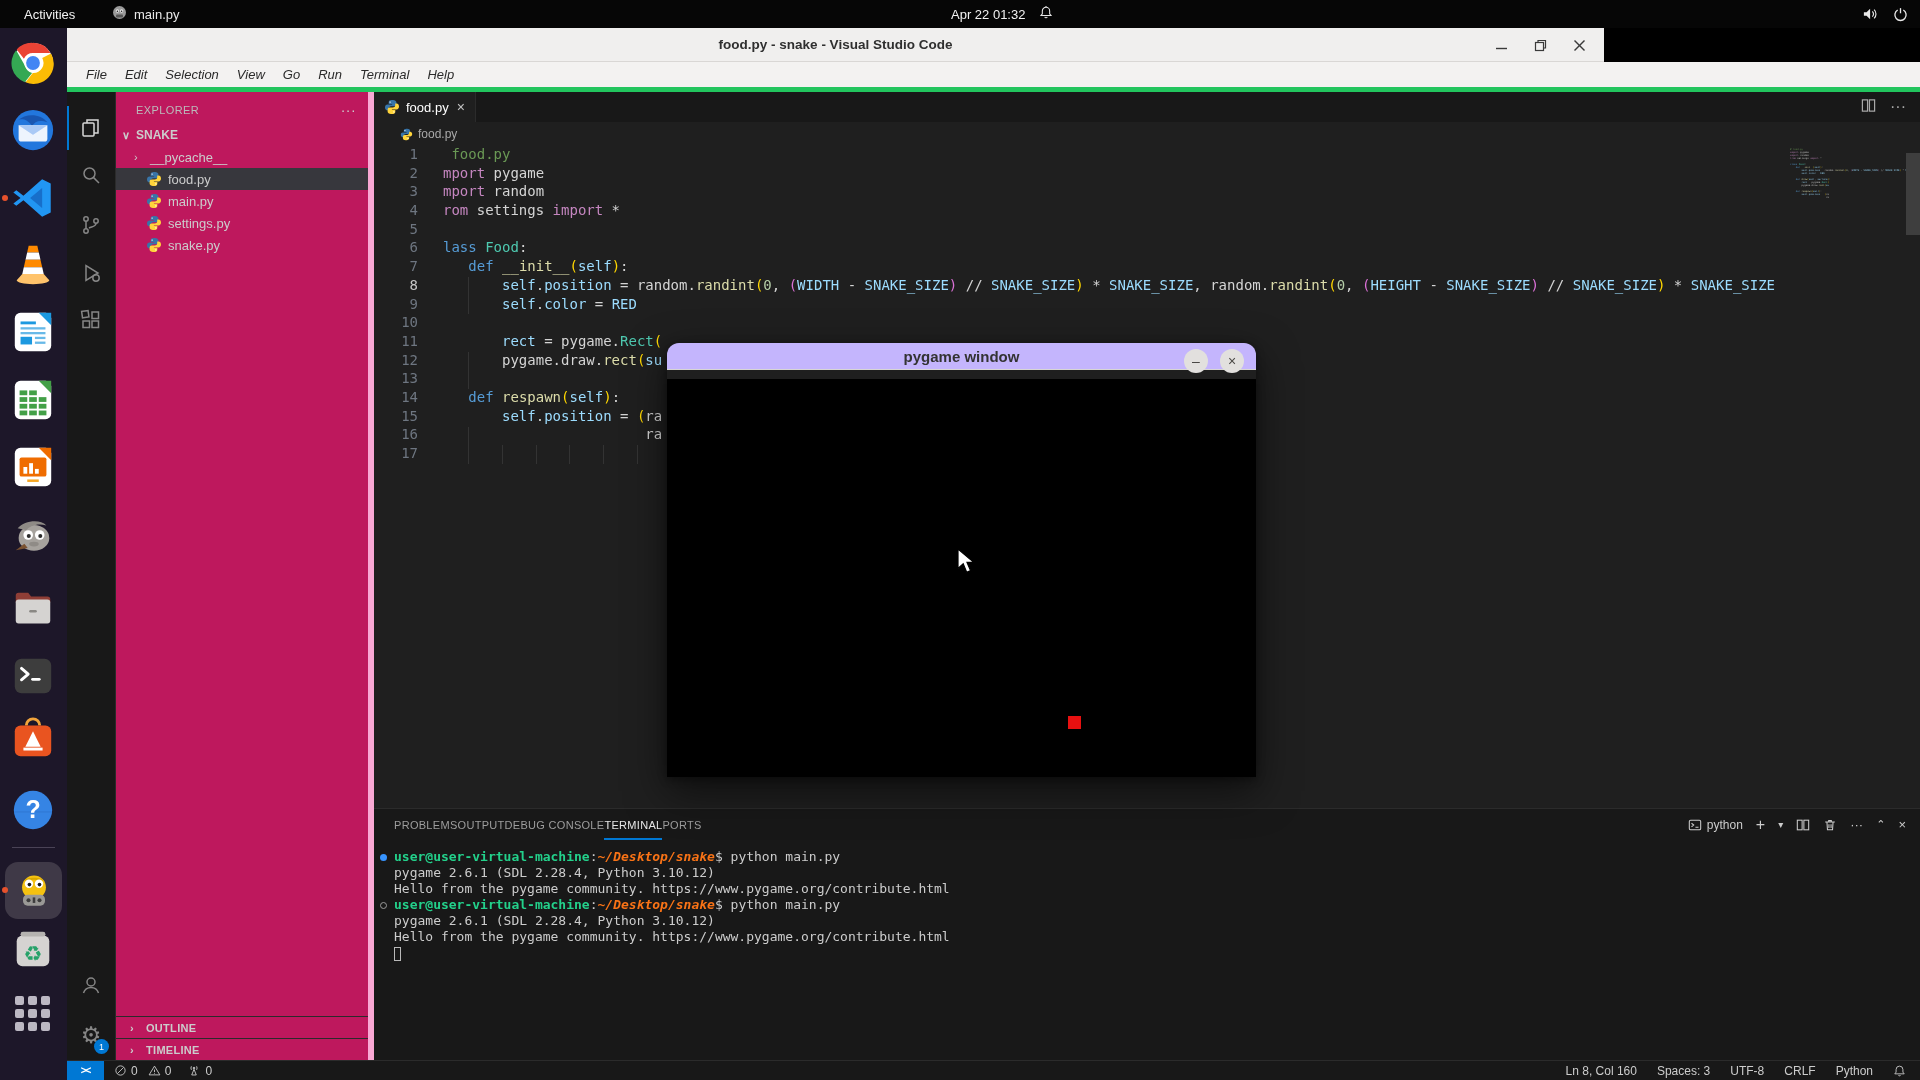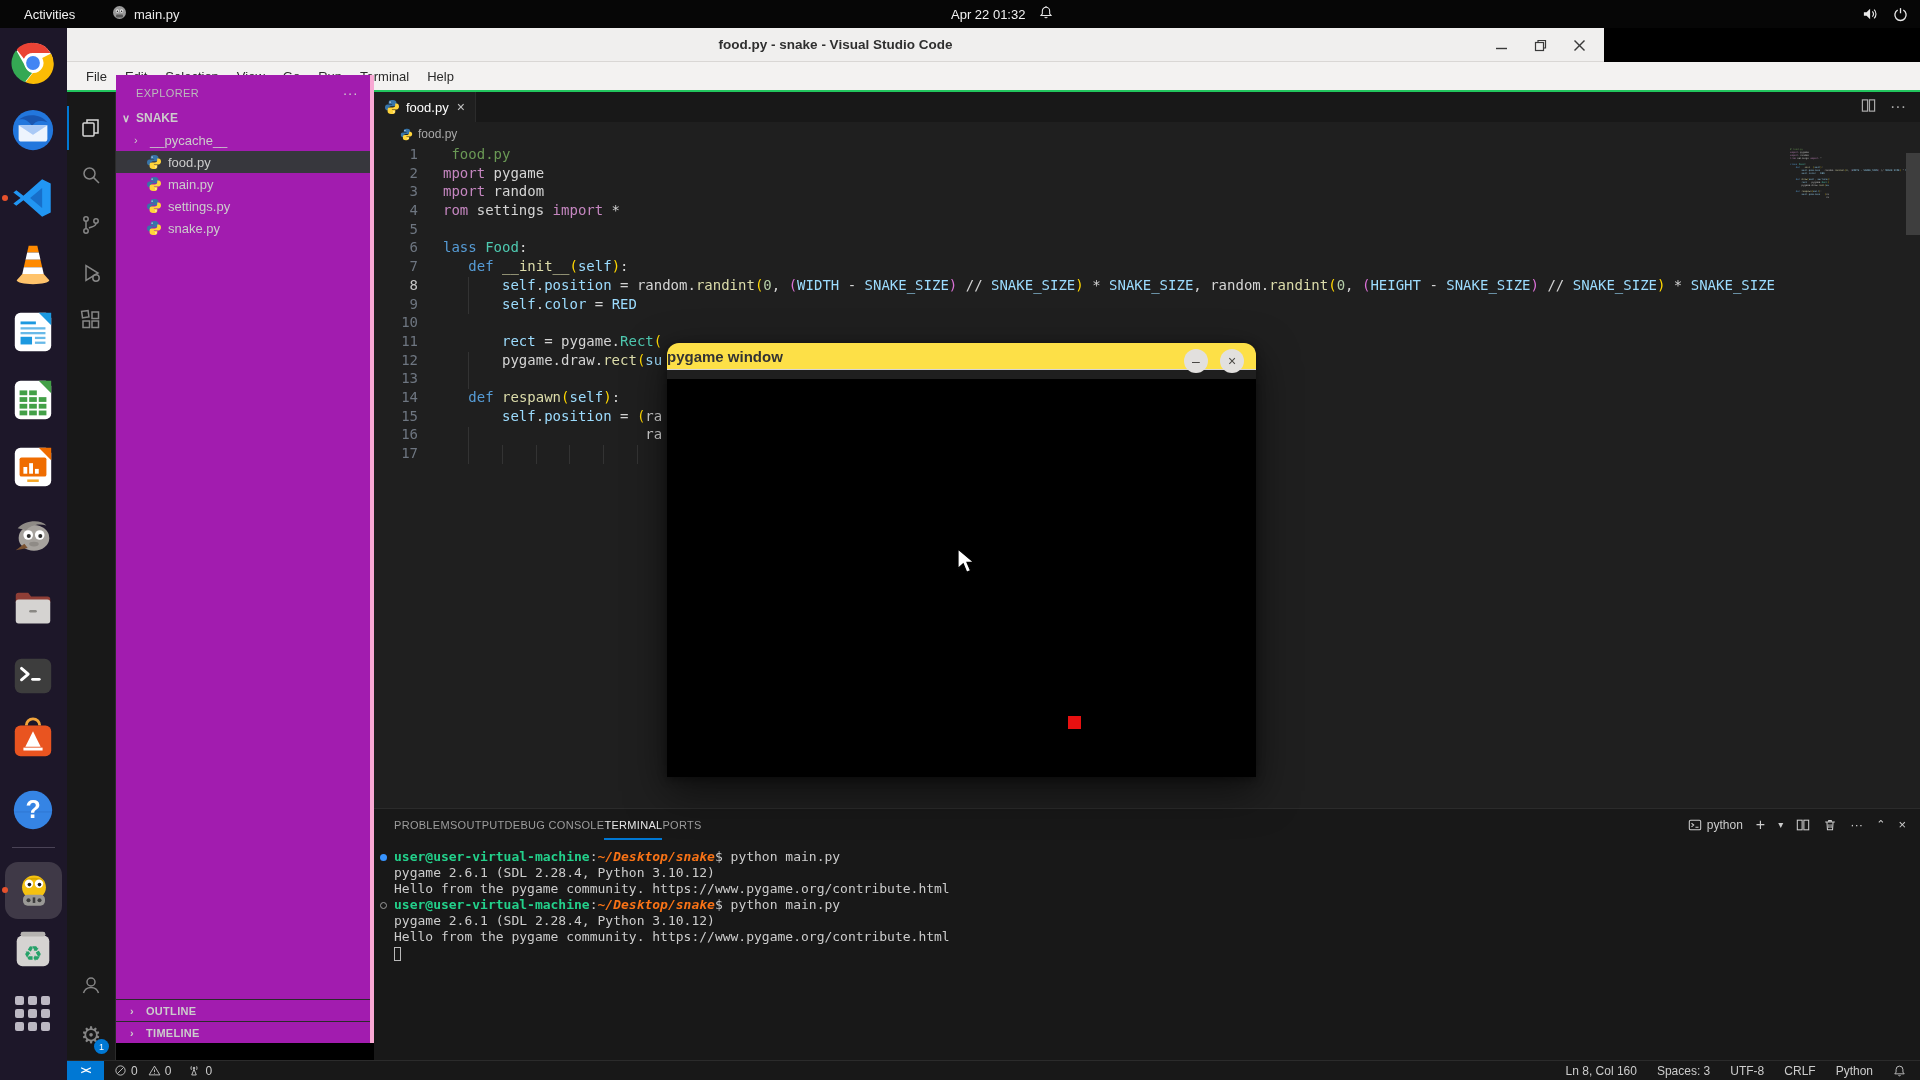--- a/index.html
+++ b/index.html
@@ -23,34 +23,34 @@
   #snake-tile { position:absolute; left:5px; width:57px; height:57px; background:#3f3947; border-radius:13px; display:flex; align-items:center; justify-content:center; }
   .run-dot { position:absolute; width:6px; height:6px; border-radius:50%; background:#e6512c; left:2px; }
   #app-grid { display:grid; grid-template-columns:repeat(3,9px); grid-gap:4px; position:absolute; left:15px; }
   #app-grid i { width:9px; height:9px; border-radius:2px; background:#bcb8c3; display:block; }
 
   
   #titlebar { left:67px; top:28px; width:1537px; height:34px; background:#f0efee; border-bottom:1px solid #d9d7d5; display:flex; align-items:center; justify-content:center; }
   #titlebar .title { font-size:13.5px; font-weight:bold; color:#2f2f2f; }
   #win-controls { position:absolute; right:18px; top:0; height:34px; display:flex; align-items:center; gap:26px; color:#3a3a3a; }
   #win-controls svg { display:block; }
-  #menubar { left:67px; top:62px; width:1853px; height:30px; background:#f3f2f1; border-bottom:2px solid #22c55e; display:flex; align-items:center; padding-left:10px; }
+  #menubar { left:67px; top:62px; width:1853px; height:30px; background:#f3f2f1; border-bottom:5px solid #22c55e; display:flex; align-items:center; padding-left:10px;font-style:italic; }
   .menu-item { font-size:13px; color:#2a2a2a; padding:4px 9px; border-radius:4px; }
 
   
   #activitybar { left:67px; top:92px; width:49px; height:968px; background:#181818; border-right:1px solid #2b2b2b; }
   .act-icon { position:absolute; left:0; width:48px; height:46px; display:flex; align-items:center; justify-content:center; }
   .act-icon svg { stroke:#868686; fill:none; stroke-width:1.5; }
   .act-icon.active svg { stroke:#d7d7d7; }
   #act-indicator { position:absolute; left:0; top:1px; width:2px; height:44px; background:#0078d4; }
   .gear-glyph { font-size:23px; color:#868686; line-height:1; }
   .gear-badge { position:absolute; right:6px; bottom:4px; width:15px; height:15px; border-radius:50%; background:#0078d4; color:#fff; font-size:9px; display:flex; align-items:center; justify-content:center; }
 
   
-  #sidebar { left:116px; top:75px; width:258px; height:968px; background:#a21caf; border-right:4px solid #f9a8d4; color:#cccccc; }
+  #sidebar { left:116px; top:92px; width:258px; height:968px; background:#be185d; border-right:6px solid #f9a8d4; color:#cccccc; }
   #explorer-header { position:absolute; top:0; left:0; right:0; height:35px; display:flex; align-items:center; padding:0 12px 0 20px; font-size:11px; letter-spacing:.4px; color:#bbbbbb; }
   #explorer-more { margin-left:auto; font-size:14px; color:#cccccc; }
   #tree { position:absolute; top:32px; left:0; right:0; }
   .tree-root { height:22px; display:flex; align-items:center; font-weight:bold; font-size:12px; padding-left:6px; gap:4px; }
   .tree-row { height:22px; display:flex; align-items:center; font-size:13px; gap:6px; padding-left:30px; }
   .tree-row.folder { padding-left:18px; }
   .tree-row.selected { background:#37373d; }
   .chev { color:#cccccc; font-size:11px; width:10px; display:inline-block; }
   .pyicon { width:16px; height:16px; flex:0 0 16px; }
   #side-sections { position:absolute; bottom:0; left:0; right:0; }
@@ -100,21 +100,21 @@
   
   #statusbar { left:67px; top:1060px; width:1853px; height:20px; background:#181818; border-top:1px solid #2b2b2b; color:#cccccc; font-size:12px; display:flex; align-items:center; }
   #remote { width:37px; height:20px; background:#0078d4; color:#fff; display:flex; align-items:center; justify-content:center; font-size:10px; font-weight:bold; letter-spacing:-1px; }
   .sb-group { display:flex; align-items:center; gap:4px; margin-left:10px; }
   .sb-group svg { stroke:#cccccc; fill:none; stroke-width:1.1; display:block; }
   #sb-right { margin-left:auto; display:flex; align-items:center; gap:20px; padding-right:14px; }
   #sb-right svg { stroke:#cccccc; fill:none; stroke-width:1.1; display:block; }
 
   
   #pygame { left:667px; top:343px; width:589px; height:434px; border-radius:12px 12px 0 0; box-shadow:0 14px 40px rgba(0,0,0,.55), 0 2px 8px rgba(0,0,0,.4); }
-  #pg-titlebar { position:absolute; left:0; top:0; right:0; height:27px; background:#fde047; border-radius:12px 12px 0 0; display:flex; align-items:center; justify-content:flex-start; border-bottom:1px solid #d8d6d4; }
+  #pg-titlebar { position:absolute; left:0; top:0; right:0; height:27px; background:#c4b5fd; border-radius:12px 12px 0 0; display:flex; align-items:center; justify-content:center; border-bottom:1px solid #d8d6d4; }
   #pg-title { font-size:15px; font-weight:bold; color:#333333; }
   .pg-btn { position:absolute; top:6px; width:24px; height:24px; border-radius:50%; background:#e2e0de; color:#4a4845; display:flex; align-items:center; justify-content:center; font-size:14px; line-height:1; }
   #pg-min { right:48px; } #pg-close { right:12px; }
   #pg-canvas { position:absolute; left:0; top:36px; right:0; bottom:0; background:#000; }
   #pg-food { position:absolute; left:401px; top:337px; width:13px; height:13px; }
 
   #mouse-cursor { left:957px; top:548px; width:22px; height:26px; pointer-events:none; }
 </style>
 </head>
 <body>

